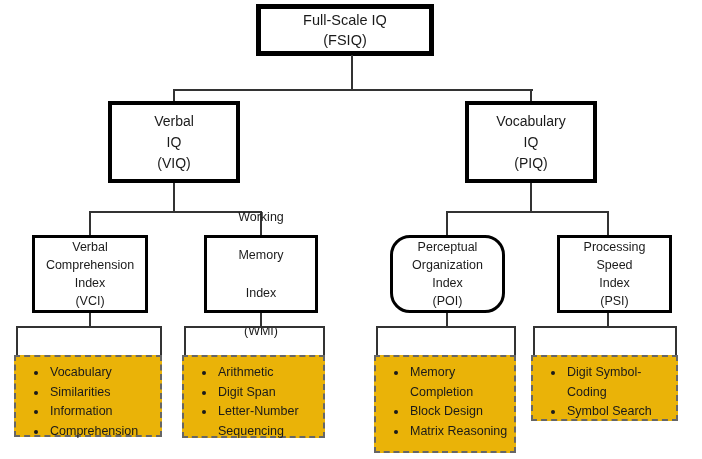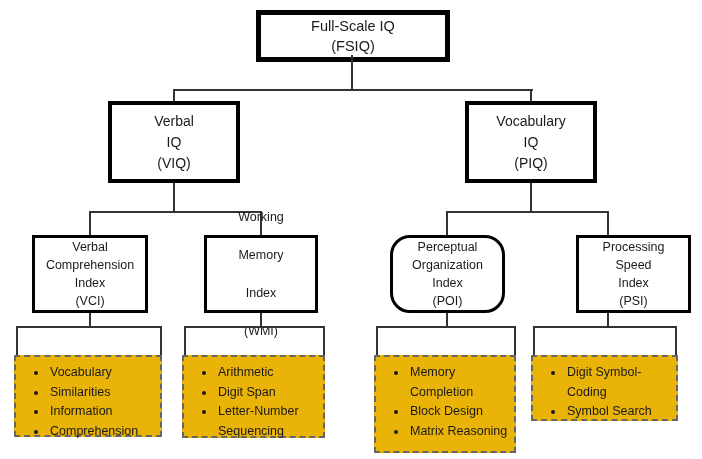--- a/index.html
+++ b/index.html
@@ -40,21 +40,21 @@
     list-style:disc outside;
     font-size:12.5px;line-height:19.5px;
   }
   .dashedbox li{padding-left:2px;}
 </style>
 </head>
 <body>
 
 <div id="canvas">
 
-  <div class="node lv1" style="left:256px;top:10px;width:194px;height:52px;">
+  <div class="node lv1" style="left:256px;top:4px;width:178px;height:52px;">
     <span>Full-Scale IQ</span>
     <span>(FSIQ)</span>
   </div>
 
   <div class="line" style="left:351px;top:55px;width:2px;height:35px;"></div>
   <div class="line" style="left:173px;top:89px;width:360px;height:2px;"></div>
   <div class="line" style="left:173px;top:89px;width:2px;height:13px;"></div>
   <div class="line" style="left:530px;top:89px;width:2px;height:13px;"></div>
 
   <div class="node lv2" style="left:108px;top:101px;width:132px;height:82px;">
@@ -89,21 +89,21 @@
     <span>Memory</span>
     <span>Index</span>
     <span>(WMI)</span>
   </div>
   <div class="node lv3" style="left:390px;top:235px;width:115px;height:78px;border-radius:20px;">
     <span>Perceptual</span>
     <span>Organization</span>
     <span>Index</span>
     <span>(POI)</span>
   </div>
-  <div class="node lv3" style="left:576px;top:235px;width:115px;height:78px;">
+  <div class="node lv3" style="left:557px;top:235px;width:115px;height:78px;">
     <span>Processing</span>
     <span>Speed</span>
     <span>Index</span>
     <span>(PSI)</span>
   </div>
 
   <div class="line" style="left:89px;top:313px;width:2px;height:14px;"></div>
   <div class="line" style="left:260px;top:313px;width:2px;height:14px;"></div>
   <div class="line" style="left:446px;top:313px;width:2px;height:14px;"></div>
   <div class="line" style="left:607px;top:313px;width:2px;height:14px;"></div>

